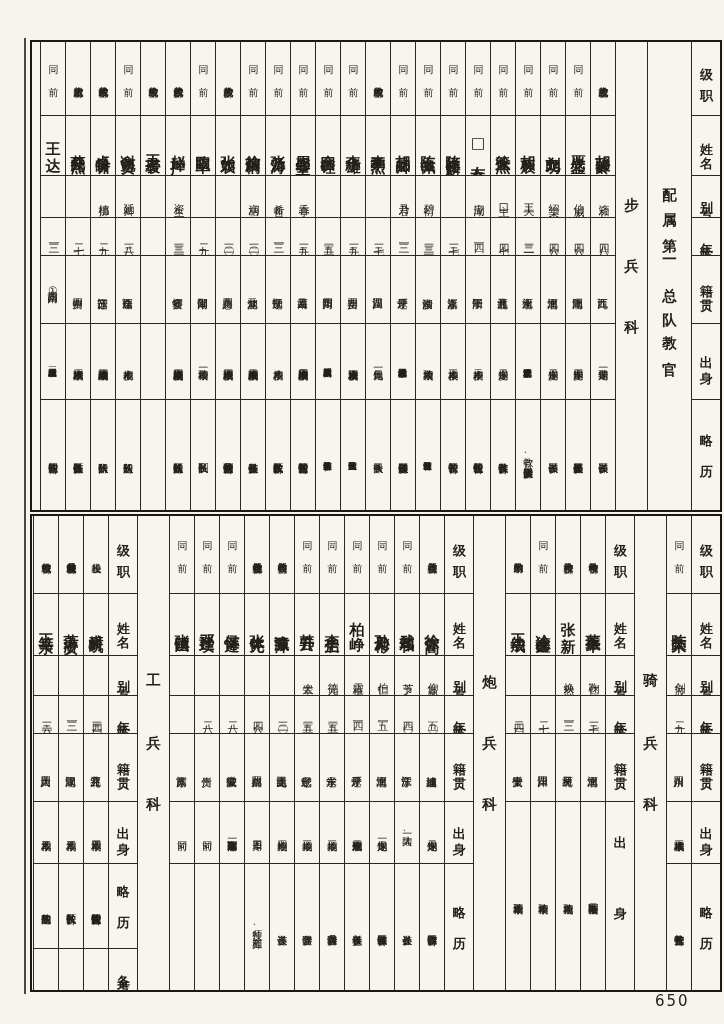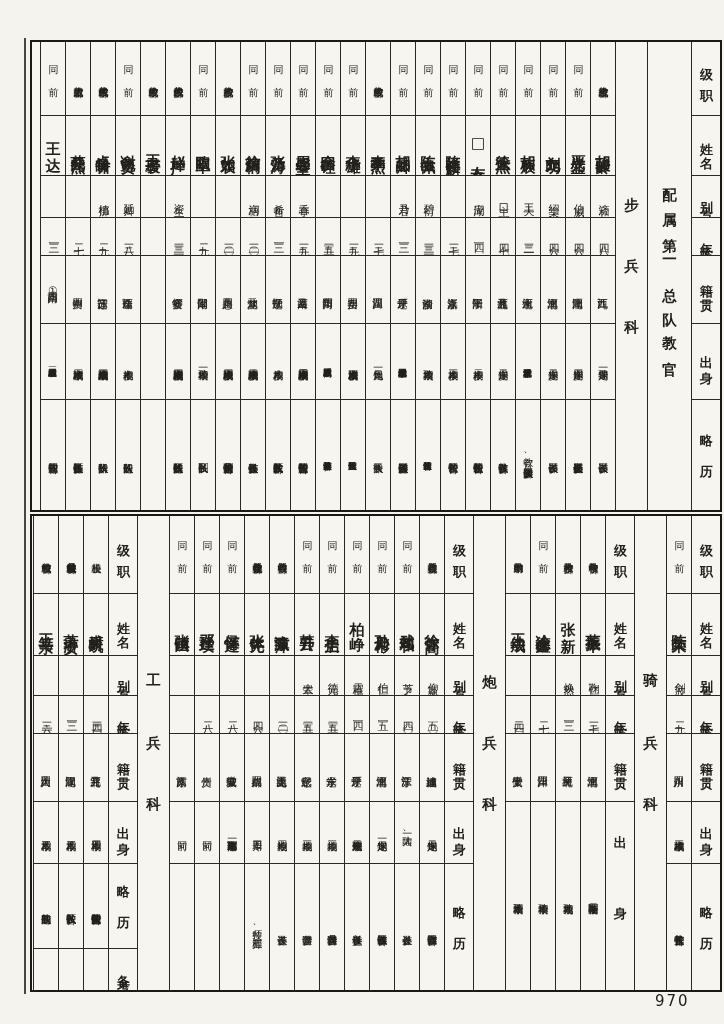--- a/index.html
+++ b/index.html
@@ -1150,14 +1150,14 @@
           <span class="v">本校八期工</span>
         </div>
         <div class="cell r-career" style="height: 85px;">
           <span class="v">连附助教队长</span>
         </div>
         <div class="cell r-remark" style="flex: 1 1 0%;">
           <span class="v"></span>
         </div>
       </div>
     </div>
-  <div class="page-number">970</div>
+  <div class="page-number">650</div>
 </div>
 
 </body></html>

